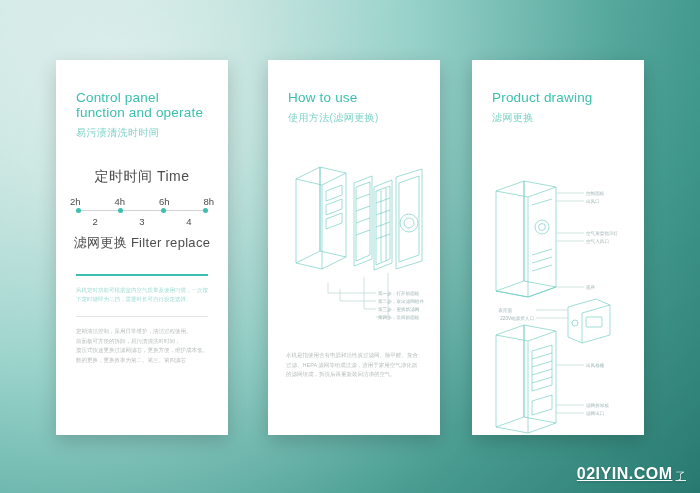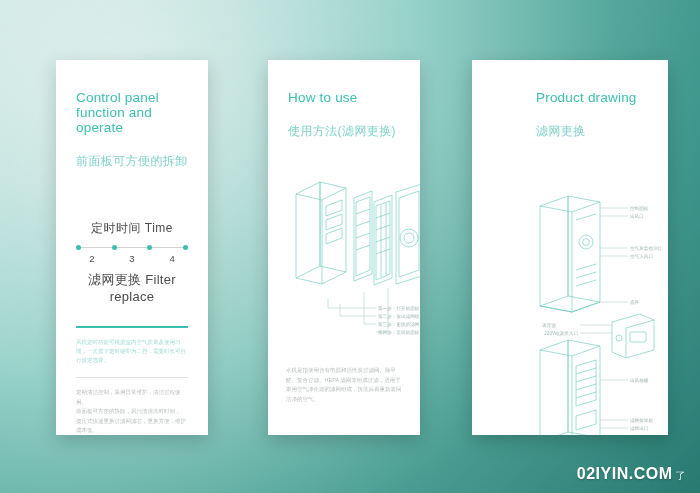--- a/index.html
+++ b/index.html
@@ -13,41 +13,41 @@
     background:
       radial-gradient(circle at 18% 18%, #cfe9e4 0%, #b9ded8 18%, #8ccdc4 42%, #4ea79b 70%, #2e8e83 100%);
   }
   
   #stage:before{
     content:"";position:absolute;inset:0;
     background:linear-gradient(135deg, rgba(255,255,255,.45) 0%, rgba(255,255,255,.10) 35%, rgba(0,0,0,.05) 70%, rgba(0,0,0,.14) 100%);
     pointer-events:none;
   }
   .card{
-    position:absolute;top:60px;height:375px;width:152px;
+    position:absolute;top:60px;height:375px;width:172px;
     background:#ffffff;
     box-shadow:0 6px 18px rgba(0,0,0,.18);
     overflow:hidden;
   }
   #card1{left:56px;}
   #card2{left:268px;}
-  #card3{left:472px;padding-left:44px;}
+  #card3{left:472px;}
 
   .c-title{
     color:#3bbfae;font-size:13.5px;line-height:15px;font-weight:400;
     letter-spacing:.2px;
   }
   .c-sub{
-    color:#7fd3c8;font-size:12px;margin-top:18px;letter-spacing:.4px;
+    color:#7fd3c8;font-size:10px;margin-top:6px;letter-spacing:.4px;
   }
   .pad{padding:30px 20px 0 20px;}
 
   
   .timer-head{
-    text-align:center;color:#4c4c4c;font-size:12px;margin-top:50px;letter-spacing:.5px;
+    text-align:center;color:#4c4c4c;font-size:14px;margin-top:28px;letter-spacing:.5px;
   }
   .timer-wrap{position:relative;margin:10px 14px 0 14px;}
   .timer-row{
     display:flex;justify-content:space-between;color:#4c4c4c;font-size:9.5px;
   }
   .timer-line{
     position:relative;height:1px;background:#cfd3d4;margin:3px 6px 0 6px;
   }
   .dots{position:absolute;left:0;right:0;top:-2.5px;display:flex;justify-content:space-between;}
   .dot{width:5px;height:5px;border-radius:50%;background:#3bbfae;}
@@ -72,38 +72,45 @@
   }
 
   
   .diagram3{position:relative;margin:10px 0 0 0;height:300px;}
 
   
   .wm{
     position:absolute;right:14px;bottom:10px;color:#ffffff;
     font-size:16px;letter-spacing:.5px;font-weight:700;
     text-shadow:0 1px 2px rgba(0,0,0,.25);
+    text-decoration:underline;
   }
   .wm small{font-size:10px;font-weight:400;margin-left:3px;opacity:.9;}
   svg{display:block;}
 </style>
 </head>
 <body>
 
 <div id="stage">
 
   <div class="card" id="card1">
     <div class="pad">
       <div class="c-title">Control panel function and operate</div>
-      <div class="c-sub">前面板可方便的拆卸</div>
+      <div class="c-sub">易污渍清洗时时间</div>
     </div>
 
     <div class="timer-head">定时时间 Time</div>
 
     <div class="timer-wrap">
+      <div class="timer-row">
+        <span>2h</span>
+        <span>4h</span>
+        <span>6h</span>
+        <span>8h</span>
+      </div>
       <div class="timer-line">
         <div class="dots">
           <span class="dot"></span>
           <span class="dot"></span>
           <span class="dot"></span>
           <span class="dot"></span>
         </div>
       </div>
       <div class="num-row">
         <span style="width:33%;text-align:center">2</span>

